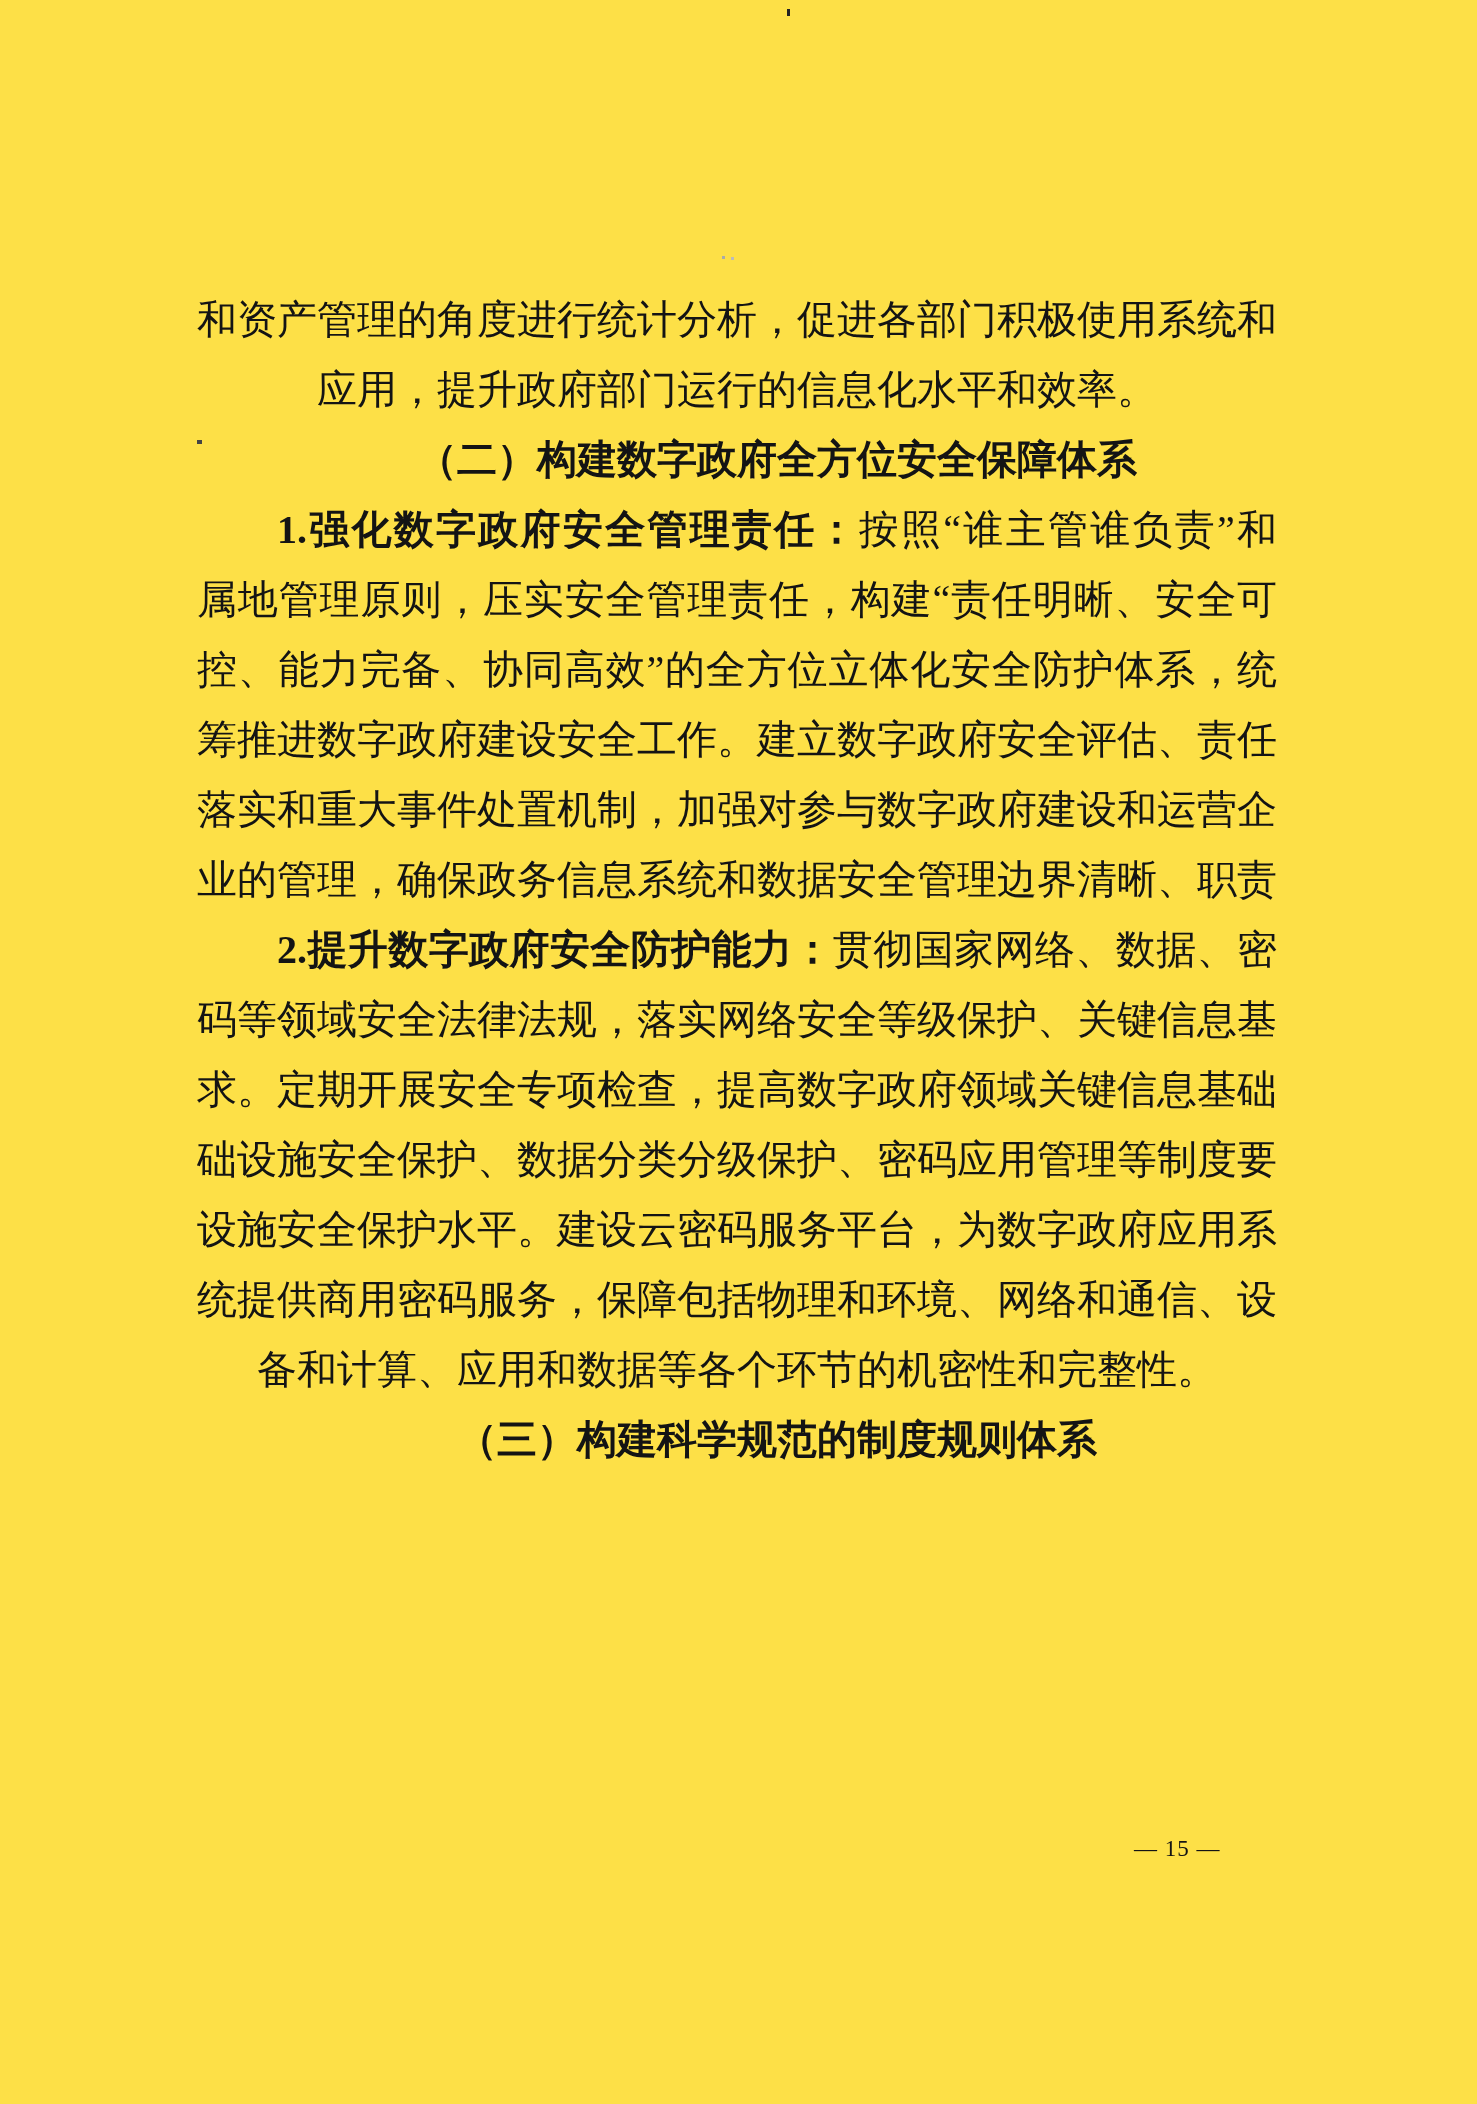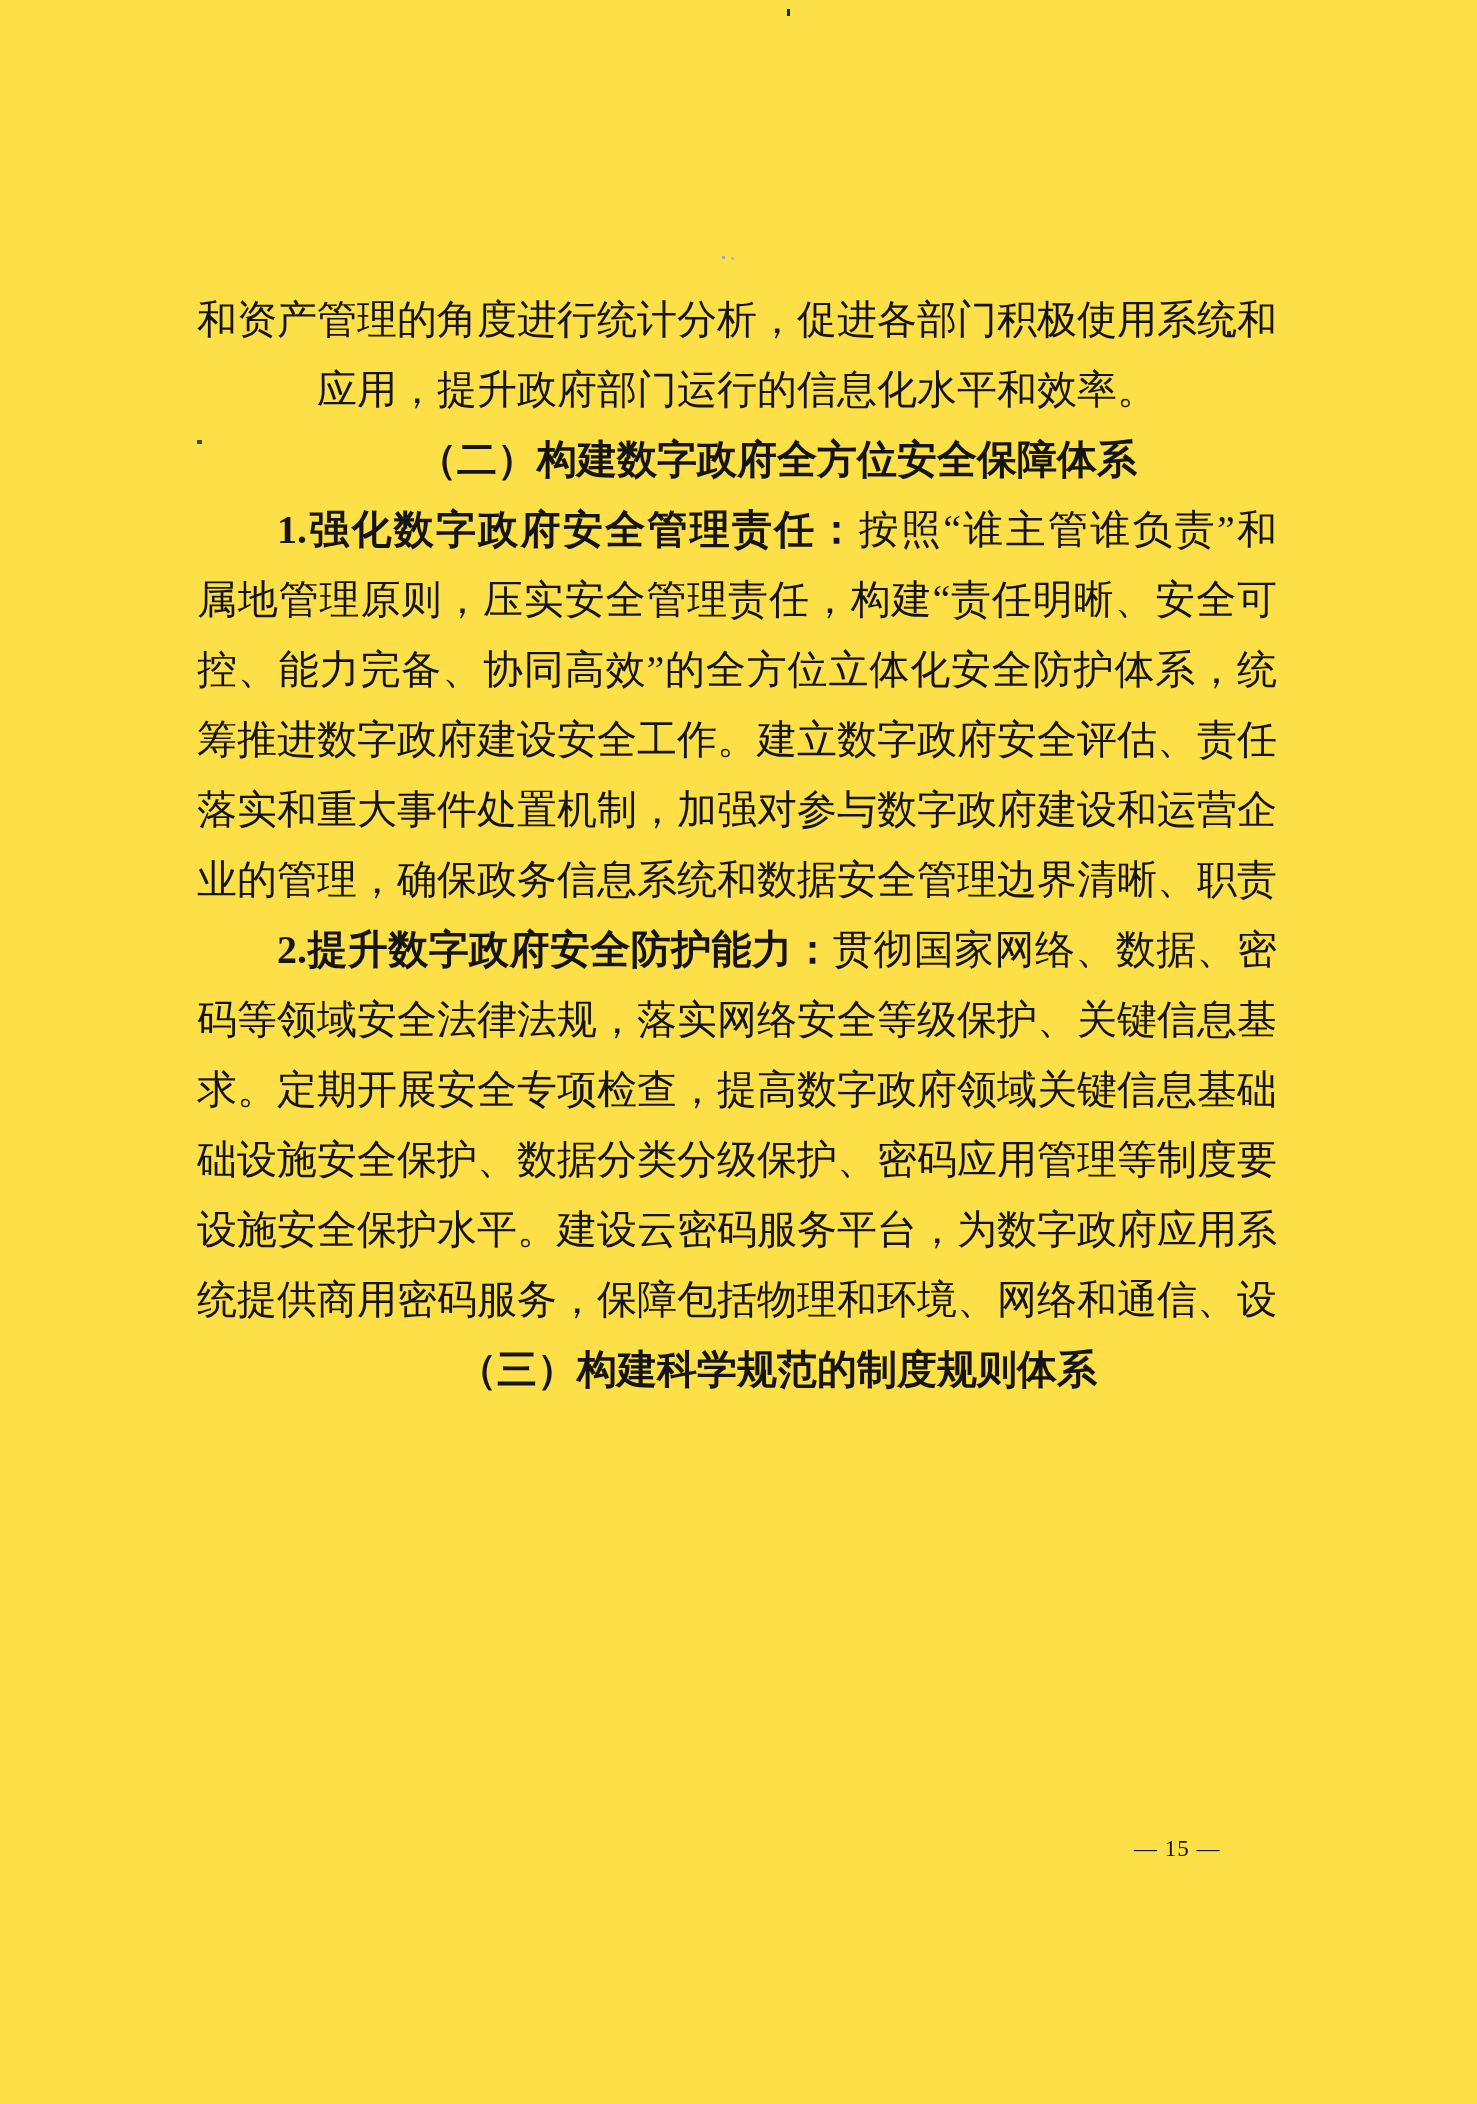--- a/index.html
+++ b/index.html
@@ -86,20 +86,21 @@
         <div class="line full"><span class="run">落实和重大事件处置机制，加强对参与数字政府建设和运营企</span></div>
         <div class="line full"><span class="run">业的管理，确保政务信息系统和数据安全管理边界清晰、职责</span></div>
       </div>
       <div class="block">
         <div class="line full indent"><span class="run bold">2.提升数字政府安全防护能力：</span><span class="run">贯彻国家网络、数据、密</span></div>
         <div class="line full"><span class="run">码等领域安全法律法规，落实网络安全等级保护、关键信息基</span></div>
         <div class="line full"><span class="run">求。定期开展安全专项检查，提高数字政府领域关键信息基础</span></div>
         <div class="line full"><span class="run">础设施安全保护、数据分类分级保护、密码应用管理等制度要</span></div>
         <div class="line full"><span class="run">设施安全保护水平。建设云密码服务平台，为数字政府应用系</span></div>
         <div class="line full"><span class="run">统提供商用密码服务，保障包括物理和环境、网络和通信、设</span></div>
+        <div class="line"><span class="run">备和计算、应用和数据等各个环节的机密性和完整性。</span></div>
       </div>
       <div class="block">
         <div class="line indent"><span class="run bold">（三）构建科学规范的制度规则体系</span></div>
       </div>
     </div>
 
   <div class="page-number">— 15 —</div>
 
   <div class="speck" id="speck-top"></div>
   <div class="speck" id="speck-mid-a"></div>

